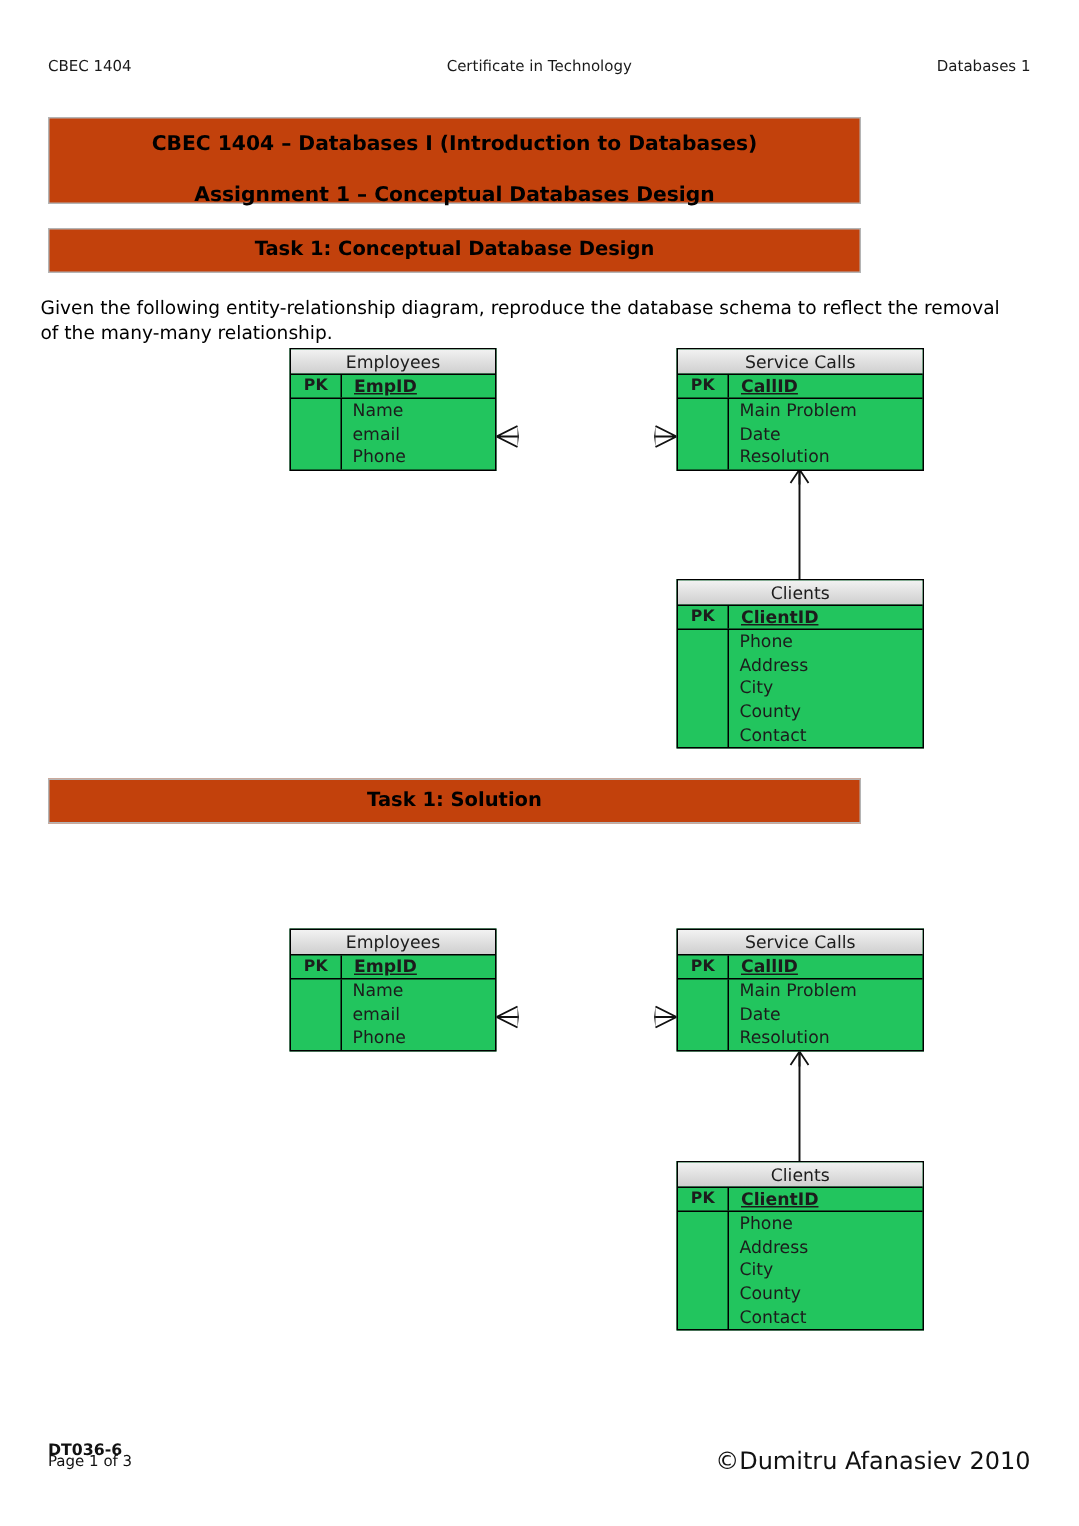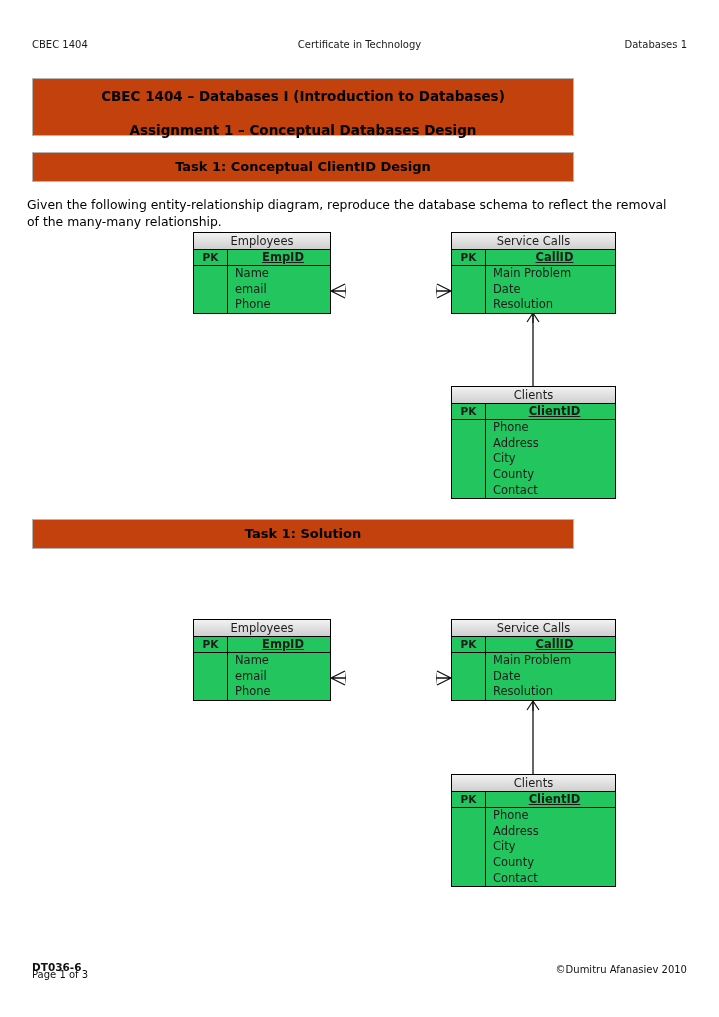--- a/index.html
+++ b/index.html
@@ -113,21 +113,20 @@
     left: 33px;
     top: 0;
     right: 0;
     height: 15px;
     line-height: 15px;
     padding-left: 8px;
     font-weight: bold;
     text-decoration: underline;
     border-left: 1px solid #000000;
     font-size: 11.5px;
-    text-align: center;
   }
   .entity .ent-attrs {
     position: relative;
     padding: 0;
   }
   .entity .ent-attrs .attr-gutter {
     position: absolute;
     left: 33px;
     top: 0;
     bottom: 0;
@@ -148,38 +147,38 @@
     position: absolute;
     left: 32px;
     right: 32px;
     top: 961px;
     height: 16px;
     font-size: 10px;
     color: #111;
   }
   .footer .ft-left   { position: absolute; left: 0; top: 0; font-weight: bold; font-size: 10.5px; }
   .footer .ft-center { position: absolute; left: 0; right: 0; top: 8px; font-size: 10px; }
-  .footer .ft-right  { position: absolute; right: 0; top: 3px; font-size: 10px; }
+  .footer .ft-right  { position: absolute; right: 0; top: 3px; font-size: 16px; }
 </style>
 </head>
 <body>
 
 <div class="runhead">
   <span class="rh-left">CBEC 1404</span>
   <span class="rh-center">Certificate in Technology</span>
   <span class="rh-right">Databases 1</span>
 </div>
 
 <div class="banner banner-title">
   <span>CBEC 1404 – Databases I (Introduction to Databases)</span>
   <span class="line2">Assignment 1 – Conceptual Databases Design</span>
 </div>
 
 <div class="banner banner-task">
-  <span>Task 1: Conceptual ClientID Design</span>
+  <span>Task 1: Conceptual Database Design</span>
 </div>
 
 <p class="para">Given the following entity-relationship diagram, reproduce the database schema to reflect the removal of the many-many relationship.</p>
 
 <div class="banner banner-solution">
   <span>Task 1: Solution</span>
 </div>
 
 <svg class="erd-svg" width="719" height="1017">
   <defs>

